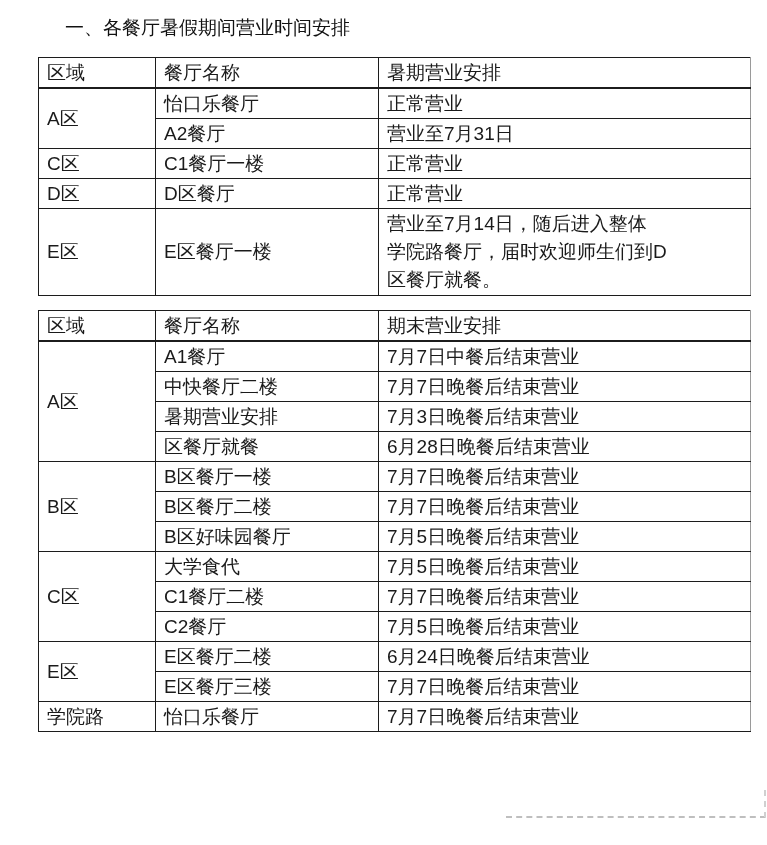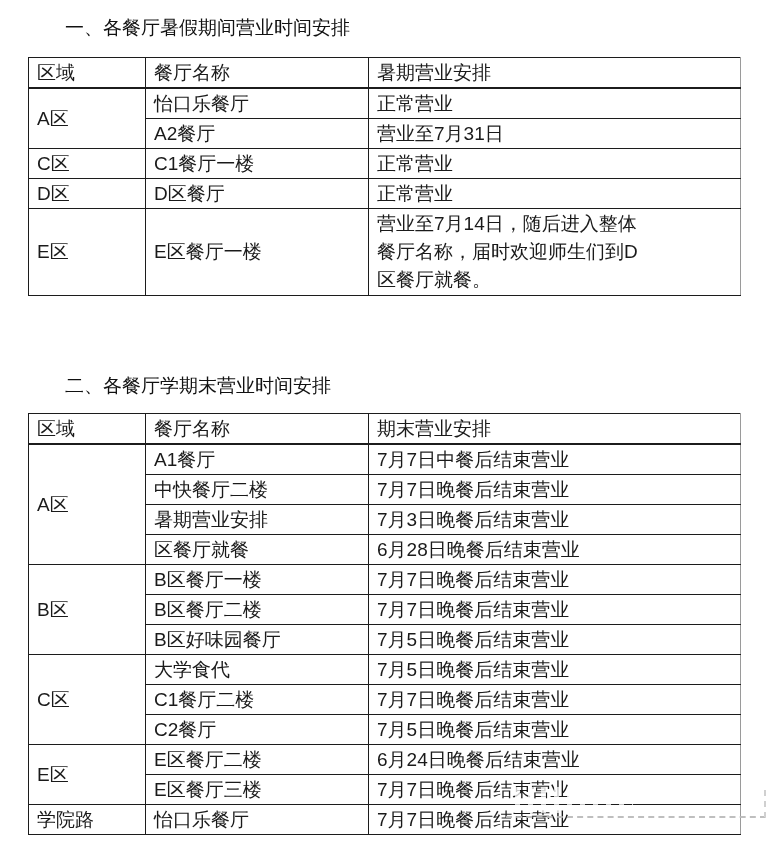--- a/index.html
+++ b/index.html
@@ -25,21 +25,21 @@
     color: #111;
   }
   .section-title.second {
     margin-top: 76px;
     padding-top: 0;
   }
   table.biz {
     border-collapse: collapse;
     table-layout: fixed;
     width: 712px;
-    margin-left: 28px;
+    margin-left: 38px;
     margin-top: 16px;
   }
   table.biz.second {
     margin-top: 14px;
   }
   .biz col.c1 { width: 117px; }
   .biz col.c2 { width: 223px; }
   .biz col.c3 { width: 372px; }
   .biz th, .biz td {
     border: 1px solid #1c1c1c;
@@ -126,28 +126,27 @@
     <tr>
       <td>D区</td>
       <td>D区餐厅</td>
       <td>正常营业</td>
     </tr>
     <tr>
       <td>E区</td>
       <td>E区餐厅一楼</td>
       <td class="tall">
         <span class="line">营业至7月14日，随后进入整体</span>
-        <span class="line">餐厅名称，届时欢迎师生们到D</span>
+        <span class="line">学院路餐厅，届时欢迎师生们到D</span>
         <span class="line">区餐厅就餐。</span>
       </td>
     </tr>
   </tbody>
     </table>
 
-  <h2 class="section-title second">二、各餐厅学期末营业时间安排</h2>
 
   <table class="biz second">
     <colgroup>
         <col class="c1">
         <col class="c2">
         <col class="c3">
       </colgroup>
     <tbody>
         <tr class="head">
       <th>区域</th>

